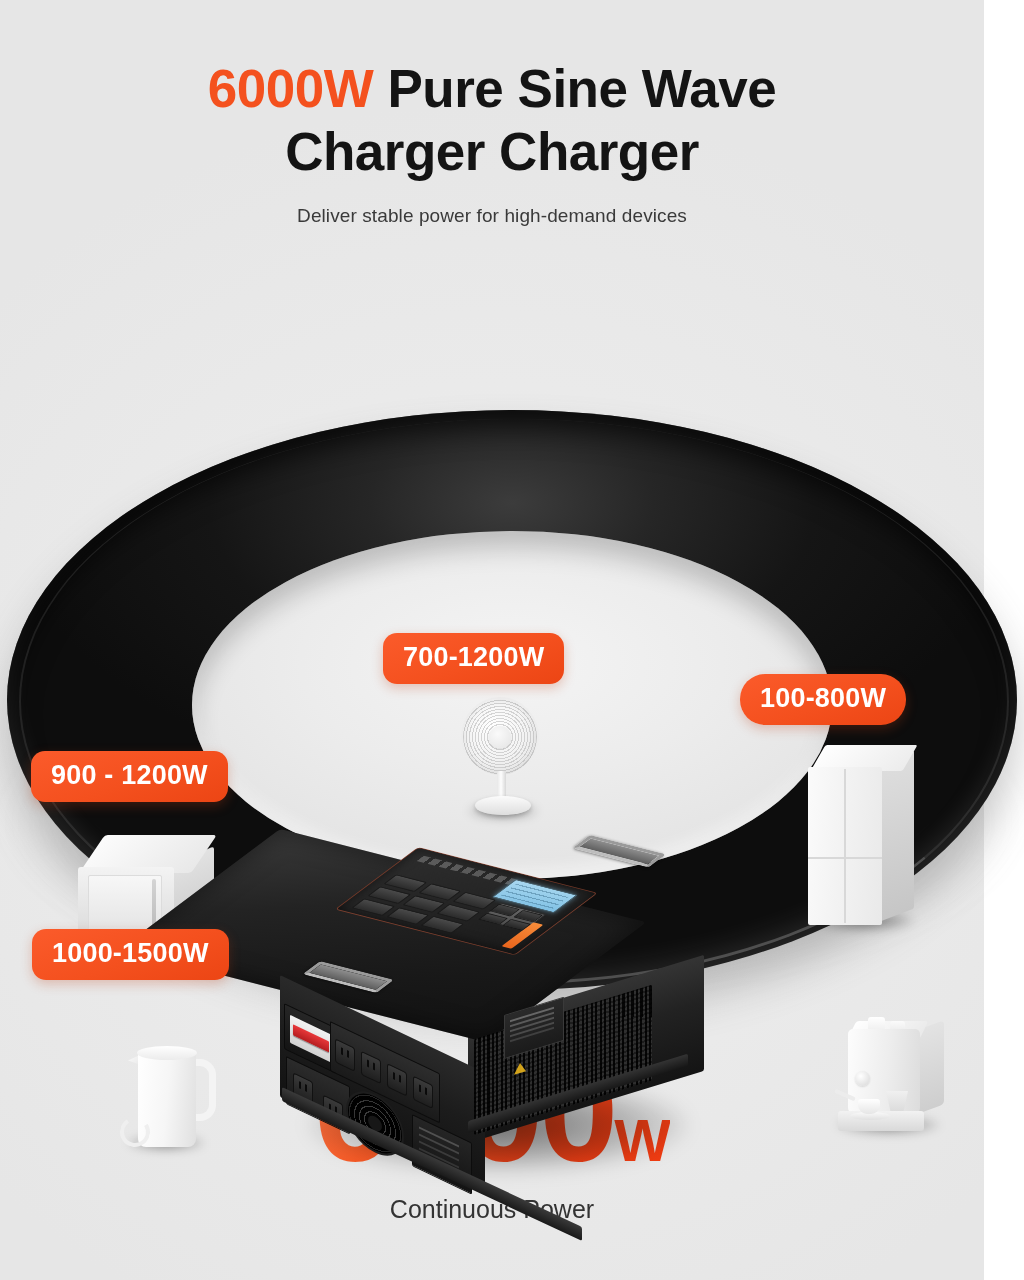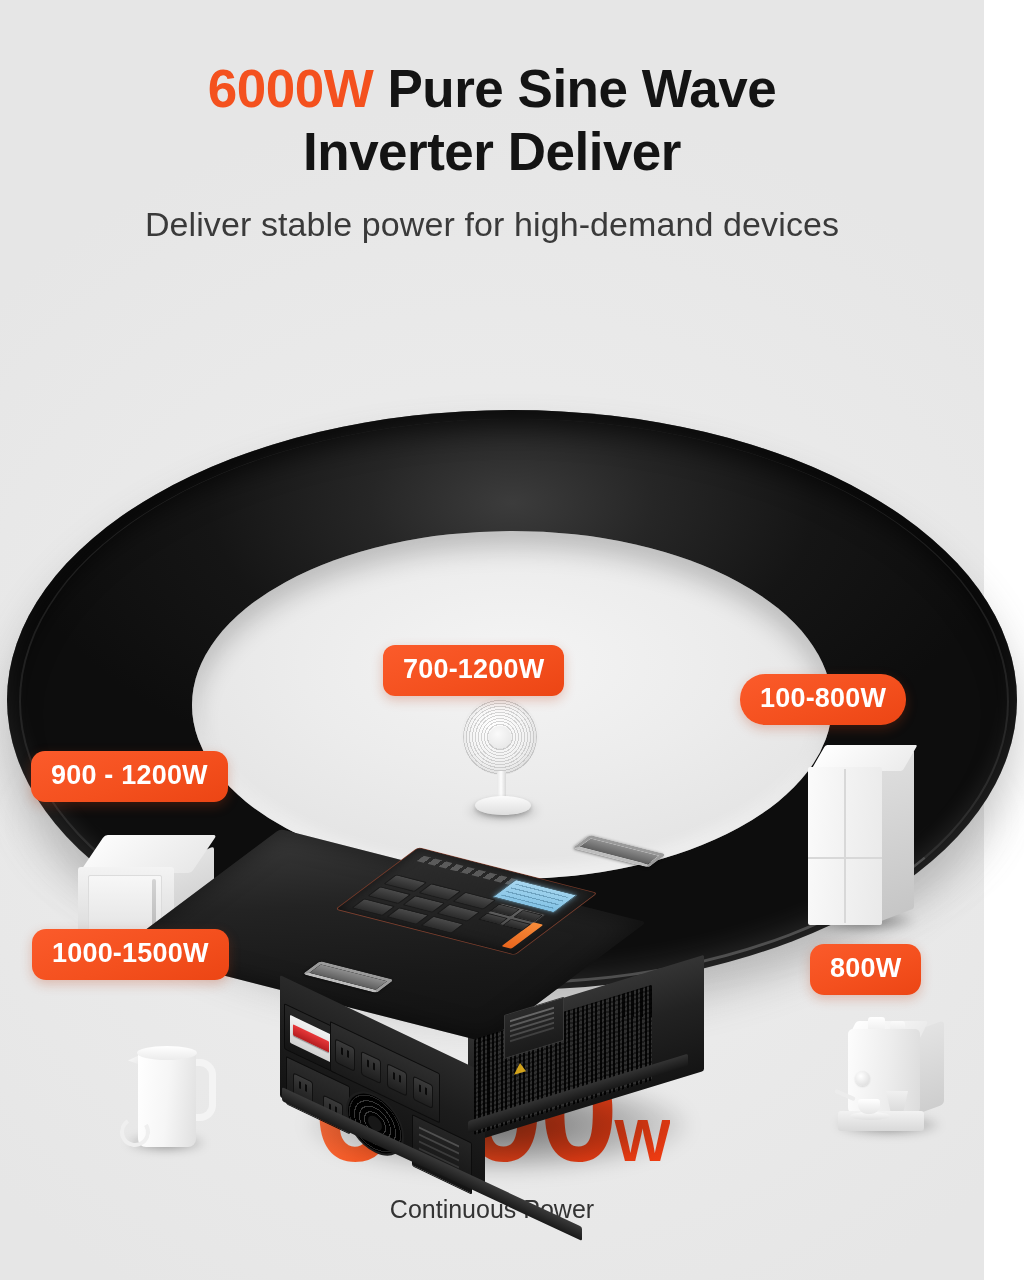--- a/index.html
+++ b/index.html
@@ -27,21 +27,21 @@
     font-size:53px;
     font-weight:800;
     letter-spacing:-0.5px;
     line-height:1.18;
     color:#141414;
     white-space:nowrap;
   }
   .headline .hl-accent{ color:#f4511e; }
   .subhead{
     margin-top:22px;
-    font-size:34px;
+    font-size:19px;
     font-weight:400;
     color:#3a3a3a;
     letter-spacing:0.1px;
   }
 
   
   .stage{
     position:absolute; left:0; top:285px;
     width:1024px; height:720px;
   }
@@ -100,21 +100,21 @@
     border-radius:14px;
     background:linear-gradient(160deg,#fb5b2b 0%,#f4501e 55%,#ec4514 100%);
     color:#fff;
     font-size:27px;
     font-weight:800;
     letter-spacing:0.2px;
     white-space:nowrap;
     box-shadow:0 4px 12px rgba(190,60,20,.28);
     z-index:40;
   }
-  .b-fan     { left:383px;  top:360px;border-radius:12px; }
+  .b-fan     { left:383px;  top:348px; }
   .b-fridge  { left:740px;  top:389px;border-radius:25px; }
   .b-micro   { left:31px;   top:466px; }
   .b-kettle  { left:32px;   top:644px; }
   .b-coffee  { left:810px;  top:659px; }
 
   
   .appliance{ position:absolute; z-index:30; }
   .obj-shadow{
     position:absolute; left:50%; bottom:-8px;
     transform:translateX(-50%);
@@ -619,21 +619,21 @@
 </style>
 </head>
 <body>
 
 <div class="page">
 
   <div class="header">
     <div class="headline">
       <span class="hl-accent">6000W</span><span> Pure Sine Wave</span>
     </div>
-    <div class="headline">Inverter Deliver</div>
+    <div class="headline">Charger Charger</div>
     <div class="subhead">Deliver stable power for high-demand devices</div>
   </div>
 
   <div class="stage">
 
     <div class="ring-shadow"></div>
     <div class="ring"></div>
     <div class="ring-hole"></div>
 
     <div class="appliance microwave">
@@ -750,21 +750,20 @@
       </div>
 
       <div class="inv-foot"></div>
       <div class="inv-rail"></div>
     </div>
 
     <div class="badge b-fan">700-1200W</div>
     <div class="badge b-fridge">100-800W</div>
     <div class="badge b-micro">900 - 1200W</div>
     <div class="badge b-kettle">1000-1500W</div>
-    <div class="badge b-coffee">800W</div>
 
   </div>
 
   <div class="footer">
     <div class="big-number"><span>6000</span><span class="unit">W</span></div>
     <div class="footer-cap">Continuous Power</div>
   </div>
 
 </div>
 

